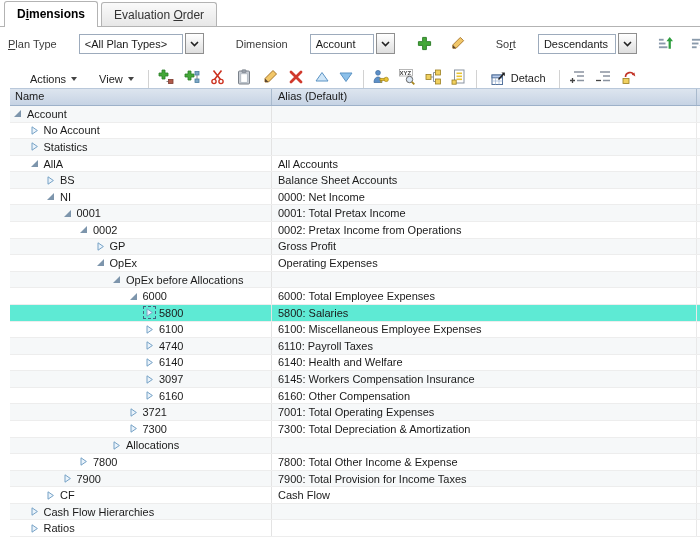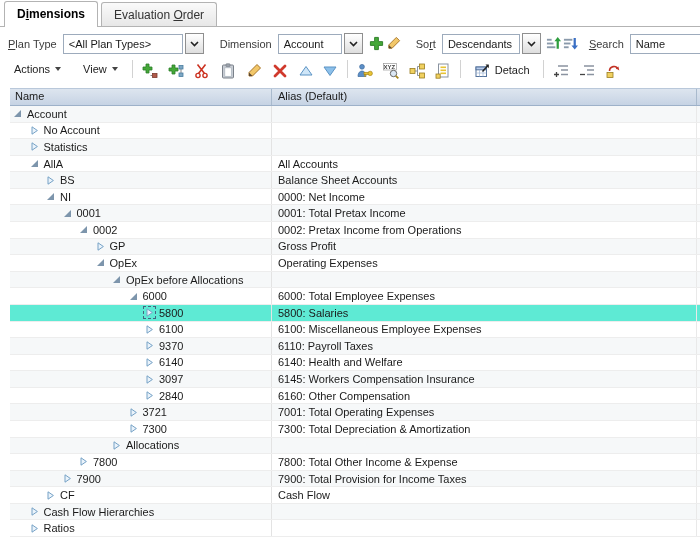--- a/index.html
+++ b/index.html
@@ -12,33 +12,33 @@
   
   .tabbar { height: 27px; display: flex; align-items: flex-end; padding-left: 4px;
             border-bottom: 1px solid #b3b3b3; }
   .tab { padding: 5px 12px 4px; margin-right: 3px; font-size: 12px; color: #333;
          border: 1px solid #b3b3b3; border-bottom: none; border-radius: 3px 3px 0 0;
          background: linear-gradient(#fafafa, #e7e7e7); cursor: default; white-space: nowrap; }
   .tab.active { background: #fff; font-weight: bold; color: #000;
                 margin-bottom: -1px; padding-bottom: 6px; }
   .key { text-decoration: underline; }
   
-  .filterbar { height: 33px; display: flex; align-items: center; padding-left: 8px; }
+  .filterbar { height: 33px; display: flex; align-items: center; padding-left: 8px; gap: 16px; }
   .lbl { color: #3c3c3c; white-space: nowrap; }
   .selectbox { display: inline-flex; align-items: center; margin-left: 6px; }
   .sel-field { height: 20px; line-height: 18px; border: 1px solid #9dabbc; background: #fff;
                padding: 0 5px; white-space: nowrap; overflow: hidden; }
   .sel-btn { width: 19px; height: 21px; margin-left: 2px; border: 1px solid #8f8f8f;
              background: linear-gradient(#ffffff, #dedede); display: flex;
              align-items: center; justify-content: center; cursor: pointer; }
   .ibtn { width: 22px; height: 22px; display: inline-flex; align-items: center;
           justify-content: center; cursor: pointer; border: 1px solid transparent; }
   .ficon { margin-left: 5px; }
   
-  .toolbar2 { height: 28px; display: flex; align-items: flex-start; padding-left: 6px; }
+  .toolbar2 { height: 28px; display: flex; align-items: flex-end; padding-left: 22px; }
   .menu-btn { display: inline-flex; align-items: center; gap: 5px; padding: 3px 8px;
               color: #222; cursor: pointer; white-space: nowrap; }
   .caret { width: 0; height: 0; border-left: 3.5px solid transparent;
            border-right: 3.5px solid transparent; border-top: 4px solid #444; }
   .sep { width: 1px; height: 18px; background: #d2d2d2; margin: 0 6px; flex: none; }
   .detach-btn { display: inline-flex; align-items: center; gap: 5px; padding: 2px 7px;
                 cursor: pointer; color: #222; }
   
   .tbl { position: absolute; left: 10px; top: 88px; width: 690px; }
   .hdr { display: flex; height: 18px; align-items: stretch;
@@ -72,21 +72,21 @@
 <div id="page">
 
   <div class="tabbar">
     <div class="tab active"><span>D</span><span class="key">i</span><span>mensions</span></div>
     <div class="tab"><span>Evaluation </span><span class="key">O</span><span>rder</span></div>
   </div>
 
   <div class="filterbar">
     <span class="lbl"><span></span><span class="key">P</span><span>lan Type</span></span>
     <span class="selectbox">
-      <span class="sel-field" style="width:120px">&lt;All Plan Types&gt;</span>
+      <span class="sel-field" style="width:104px">&lt;All Plan Types&gt;</span>
       <span class="sel-btn">
           <svg width="9" height="6">
             <polyline points="1,1 4.5,4.5 8,1" fill="none" stroke="#222" stroke-width="1.6"></polyline>
           </svg>
         </span>
     </span>
 
     <span class="lbl" style="margin-left:16px">Dimension</span>
     <span class="selectbox">
       <span class="sel-field" style="width:64px">Account</span>
@@ -499,21 +499,21 @@
 
   <div class="row odd">
     <div class="c1">
       <span class="indent" style="width: 134px;"></span>
       <span class="disclosure collapsed">
         <svg class="col" width="9" height="9" viewBox="0 0 9 9">
                 <polygon points="2,0.8 7.4,4.5 2,8.2" fill="#eaf3fb" stroke="#76a2c6" stroke-width="1"></polygon>
               </svg>
 
       </span>
-      <span class="node-label">9370</span>
+      <span class="node-label">4740</span>
     </div>
     <div class="c2">6110: Payroll Taxes</div>
     <div class="c-fill"></div>
   </div>
 
   <div class="row">
     <div class="c1">
       <span class="indent" style="width: 134px;"></span>
       <span class="disclosure collapsed">
         <svg class="col" width="9" height="9" viewBox="0 0 9 9">
@@ -544,21 +544,21 @@
 
   <div class="row">
     <div class="c1">
       <span class="indent" style="width: 134px;"></span>
       <span class="disclosure collapsed">
         <svg class="col" width="9" height="9" viewBox="0 0 9 9">
                 <polygon points="2,0.8 7.4,4.5 2,8.2" fill="#eaf3fb" stroke="#76a2c6" stroke-width="1"></polygon>
               </svg>
 
       </span>
-      <span class="node-label">2840</span>
+      <span class="node-label">6160</span>
     </div>
     <div class="c2">6160: Other Compensation</div>
     <div class="c-fill"></div>
   </div>
 
   <div class="row odd">
     <div class="c1">
       <span class="indent" style="width: 117.5px;"></span>
       <span class="disclosure collapsed">
         <svg class="col" width="9" height="9" viewBox="0 0 9 9">

